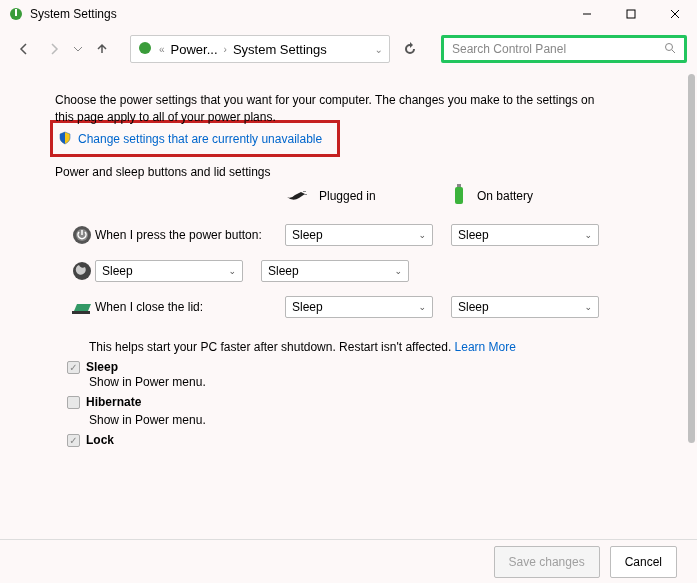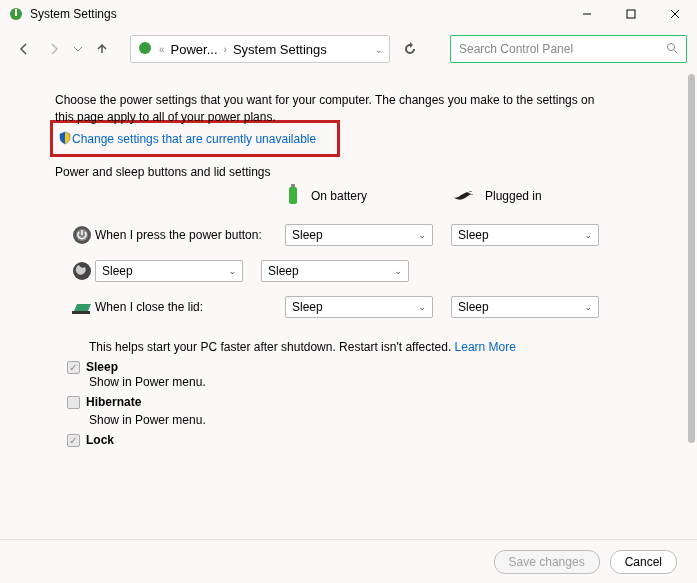--- a/index.html
+++ b/index.html
@@ -10,47 +10,47 @@
   .titlebar .spacer { flex:1; }
   .tb-btn { width:44px; height:28px; display:flex; align-items:center; justify-content:center; }
   .tb-btn svg { width:10px; height:10px; }
   .navbar { display:flex; align-items:center; height:42px; padding:0 10px; gap:2px; }
   .nav-btn { width:28px; height:28px; display:flex; align-items:center; justify-content:center; color:#555; }
   .addr { display:flex; align-items:center; border:1px solid #ccc; background:#fff; height:28px; margin-left:12px; padding:0 6px; gap:6px; flex:0 0 260px; border-radius:2px;}
   .addr .chev { color:#888; font-size:10px; }
   .addr .crumb { font-size:13px; }
   .addr .spacer { flex:1; }
   .refresh-btn { width:28px; height:28px; display:flex; align-items:center; justify-content:center; margin:0 4px; color:#444;}
-  .search { flex:1; display:flex; align-items:center; border:1px solid #22c55e; background:#fff; height:28px; padding:0 8px; margin-left:20px; justify-content:space-between; color:#888; border-radius:2px;}
+  .search { flex:1; display:flex; align-items:center; border:3px solid #22c55e; background:#fff; height:28px; padding:0 8px; margin-left:11px; justify-content:space-between; color:#888; border-radius:2px;}
   .content-wrap { position:relative; height:calc(583px - 28px - 42px - 44px); }
   .content { position:absolute; inset:0 10px 0 0; overflow:hidden; padding: 22px 30px 0 55px; }
   .scrollbar { position:absolute; right:2px; top:4px; bottom:4px; width:7px; }
   .scrollbar .thumb { position:absolute; right:0; left:0; top:0; height:80%; background:#c0c0c0; border-radius:4px; }
   h1.heading { font-size:15px; font-weight:400; color:#0a5bb5; margin:0 0 10px 0; }
   .desc { font-size:12px; line-height:1.4; max-width:560px;}
   .hlbox { border:3px solid #c52020; margin-left:-5px; padding:8px 5px 6px 5px; width:290px; margin-top:-6px; margin-bottom:8px;}
-  .change-link { display:flex; align-items:center; }
+  .change-link { display:flex; align-items:center; gap:6px; }
   .link { color:#0066cc; cursor:default; font-size:12px;}
   .section-title { font-size:12px; margin:6px 0 2px 0; }
   .col-headers { display:flex; margin-top:4px; }
   .col-headers .lbl-col { width:230px;}
   .col-headers .col { width:166px; display:flex; align-items:center; gap:10px; font-size:12px;}
   .row { display:flex; align-items:center; margin-top:14px; padding-left:14px;}
   .row .ricon { width:26px; display:flex; justify-content:center;}
   .row .rlabel { width:190px; font-size:12px;}
   .select { width:148px; height:22px; border:1px solid #b8b8b8; background:#fff; display:flex; align-items:center; justify-content:space-between; padding:0 6px; font-size:12px; margin-right:18px; border-radius:2px;}
   .select .chev { font-size:9px; color:#555;}
   .shutdown { margin-top:22px; margin-left:-2px;}
   .chk-row { margin-top:6px; padding-left:14px; font-size:12px;}
   .chk-row .sub { padding-left:22px; color:#000; margin-top:1px;}
   .chk { display:inline-flex; align-items:center; gap:6px;}
   .chkbox { width:13px; height:13px; border:1px solid #aaa; background:#e8e8e8; border-radius:2px; display:inline-flex; align-items:center; justify-content:center;}
   .chkbox.checked::after{ content:"✓"; font-size:10px; color:#888;}
   .footer { position:absolute; bottom:0; left:0; right:0; height:44px; border-top:1px solid #ddd; display:flex; align-items:center; justify-content:flex-end; padding:0 20px; gap:10px; background:#fdf8f8;}
-  .btn { height:24px; padding:0 14px; border:1px solid #bdbdbd; background:#fff; font-size:12px; border-radius:11px; display:flex; align-items:center;}
+  .btn { height:32px; padding:0 14px; border:1px solid #bdbdbd; background:#fff; font-size:12px; border-radius:2px; display:flex; align-items:center;}
   .btn.disabled { color:#a0a0a0; background:#f5f5f5;}
 </style>
 </head>
 <body>
 
 <div class="titlebar">
   <span class="app-icon">
     <svg viewBox="0 0 16 16">
         <circle cx="8" cy="8" r="6" fill="#3a9c3a"></circle>
         <rect x="7" y="3" width="2" height="7" fill="#fff"></rect>
@@ -135,33 +135,33 @@
             </svg></span>
         <span class="link">Change settings that are currently unavailable</span>
       </div>
     </div>
 
     <div class="section-title">Power and sleep buttons and lid settings</div>
 
     <div class="col-headers">
       <div class="lbl-col"></div>
       <div class="col">
-        <span><svg width="16" height="24" viewBox="0 0 16 24">
-              <rect x="4" y="4" width="8" height="17" rx="2" fill="#3cb33c"></rect>
-              <rect x="6" y="1" width="4" height="3" fill="#888"></rect>
-            </svg></span>
-        <span>On battery</span>
-      </div>
-      <div class="col">
         <span><svg width="24" height="16" viewBox="0 0 24 16">
               <path d="M2 10 Q6 12 10 8 L16 5 L20 7 L14 11 Q8 15 2 10 Z" fill="#222"></path>
               <rect x="18" y="4" width="3" height="1" fill="#888"></rect>
               <rect x="19" y="7" width="3" height="1" fill="#888"></rect>
             </svg></span>
         <span>Plugged in</span>
+      </div>
+      <div class="col">
+        <span><svg width="16" height="24" viewBox="0 0 16 24">
+              <rect x="4" y="4" width="8" height="17" rx="2" fill="#3cb33c"></rect>
+              <rect x="6" y="1" width="4" height="3" fill="#888"></rect>
+            </svg></span>
+        <span>On battery</span>
       </div>
     </div>
 
     <div class="row">
       <div class="ricon">
           <svg width="20" height="20" viewBox="0 0 20 20">
             <circle cx="10" cy="10" r="9" fill="#555"></circle>
             <circle cx="10" cy="10" r="6" fill="#888"></circle>
             <path d="M10 5 V10 M7 7 A4 4 0 1 0 13 7" fill="none" stroke="#fff" stroke-width="1.5"></path>
           </svg>

